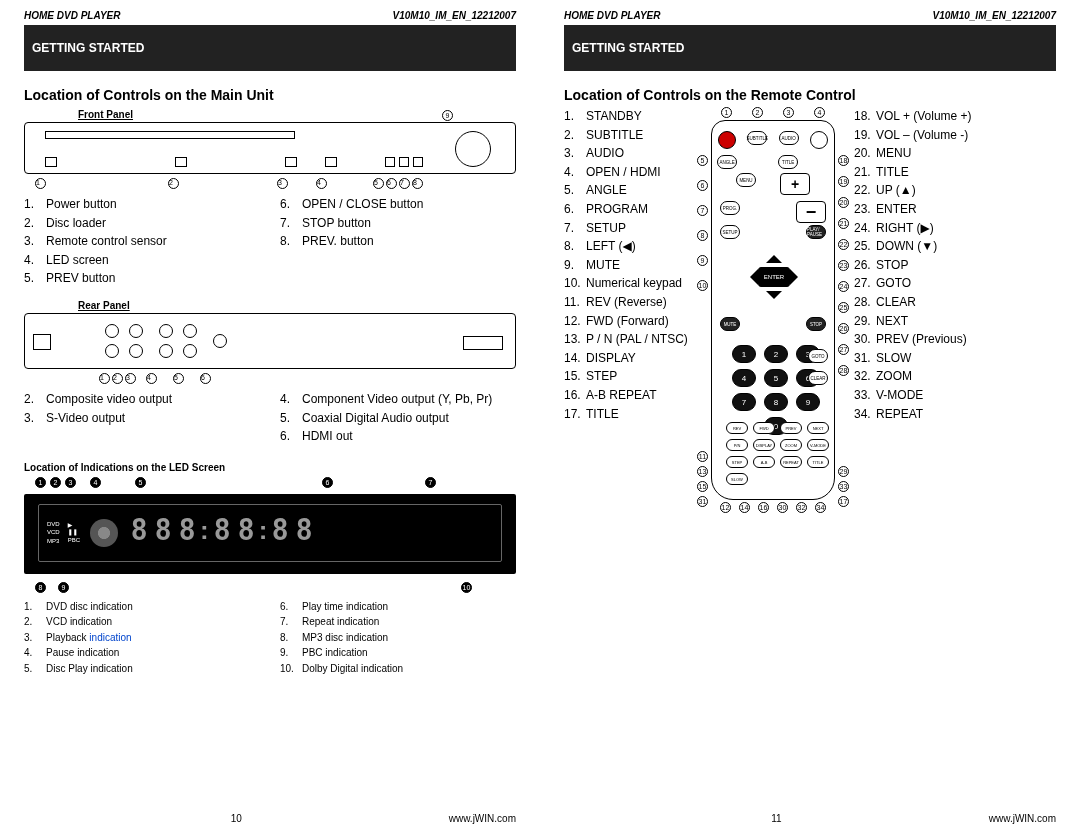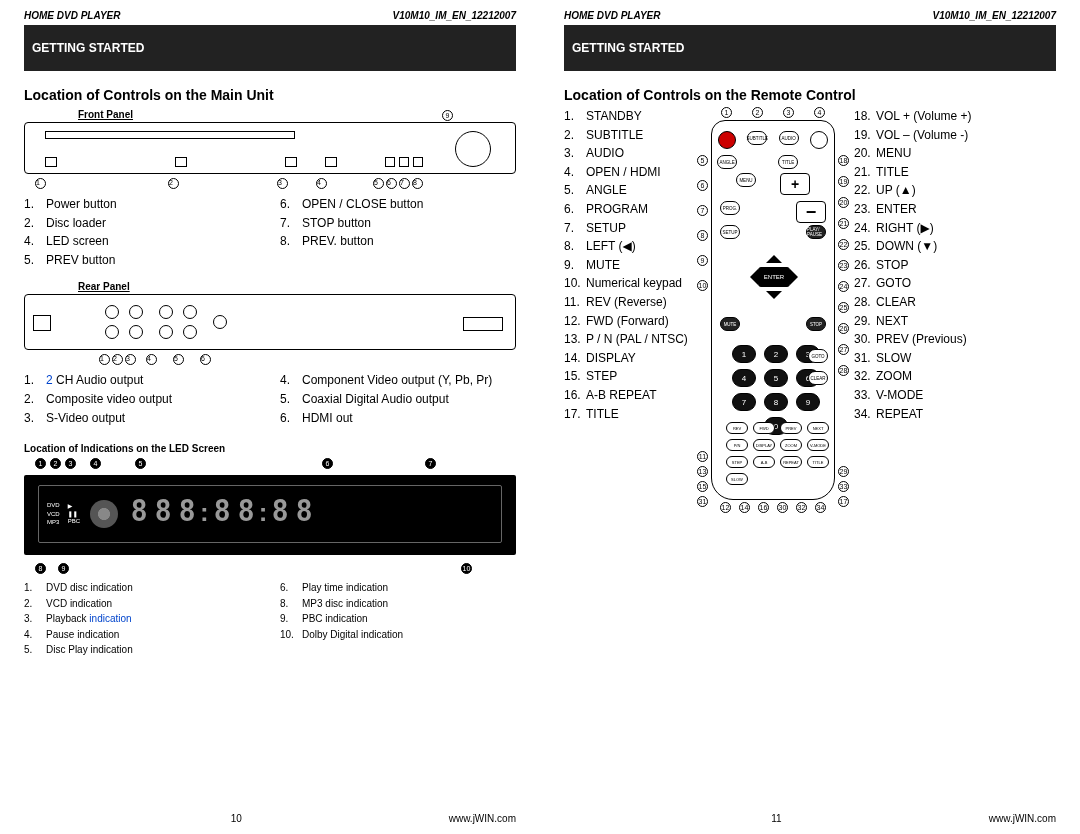--- a/index.html
+++ b/index.html
@@ -226,20 +226,21 @@
     <span class="small-circ">5</span>
     <span class="small-circ">6</span>
     <span class="small-circ">7</span>
     <span class="small-circ">8</span>
   </div>
 
   <div class="two-col-list">
     <ol class="col">
       <li data-num="1">Power button</li>
       <li data-num="2">Disc loader</li>
+      <li data-num="3">Remote control sensor</li>
       <li data-num="4">LED screen</li>
       <li data-num="5">PREV button</li>
     </ol>
     <ol class="col">
       <li data-num="6">OPEN / CLOSE button</li>
       <li data-num="7">STOP button</li>
       <li data-num="8">PREV. button</li>
     </ol>
   </div>
 
@@ -264,21 +265,20 @@
     <span style="width:8px;"></span>
       <span class="small-circ">4</span>
     <span style="width:14px;"></span>
       <span class="small-circ">5</span>
     <span style="width:14px;"></span>
       <span class="small-circ">6</span>
   </div>
 
   <div class="two-col-list">
     <ol class="col">
-      <li data-num="1"><span class="link-ish">2</span><span> CH Audio output</span></li>
       <li data-num="2">Composite video output</li>
       <li data-num="3">S-Video output</li>
     </ol>
     <ol class="col">
       <li data-num="4">Component Video output (Y, Pb, Pr)</li>
       <li data-num="5">Coaxial Digital Audio output</li>
       <li data-num="6">HDMI out</li>
     </ol>
   </div>
 
@@ -333,20 +333,21 @@
   <div class="led-lists">
     <ol>
       <li data-num="1">DVD disc indication</li>
       <li data-num="2">VCD indication</li>
       <li data-num="3"><span>Playback </span><span class="link-ish">indication</span></li>
       <li data-num="4">Pause indication</li>
       <li data-num="5">Disc Play indication</li>
     </ol>
     <ol>
       <li data-num="6">Play time indication</li>
+      <li data-num="7">Repeat indication</li>
       <li data-num="8">MP3 disc indication</li>
       <li data-num="9">PBC indication</li>
       <li data-num="10">Dolby Digital indication</li>
     </ol>
   </div>
 
   <div class="footer-row">
     <span></span>
     <span>10</span>
     <span>www.jWIN.com</span>

